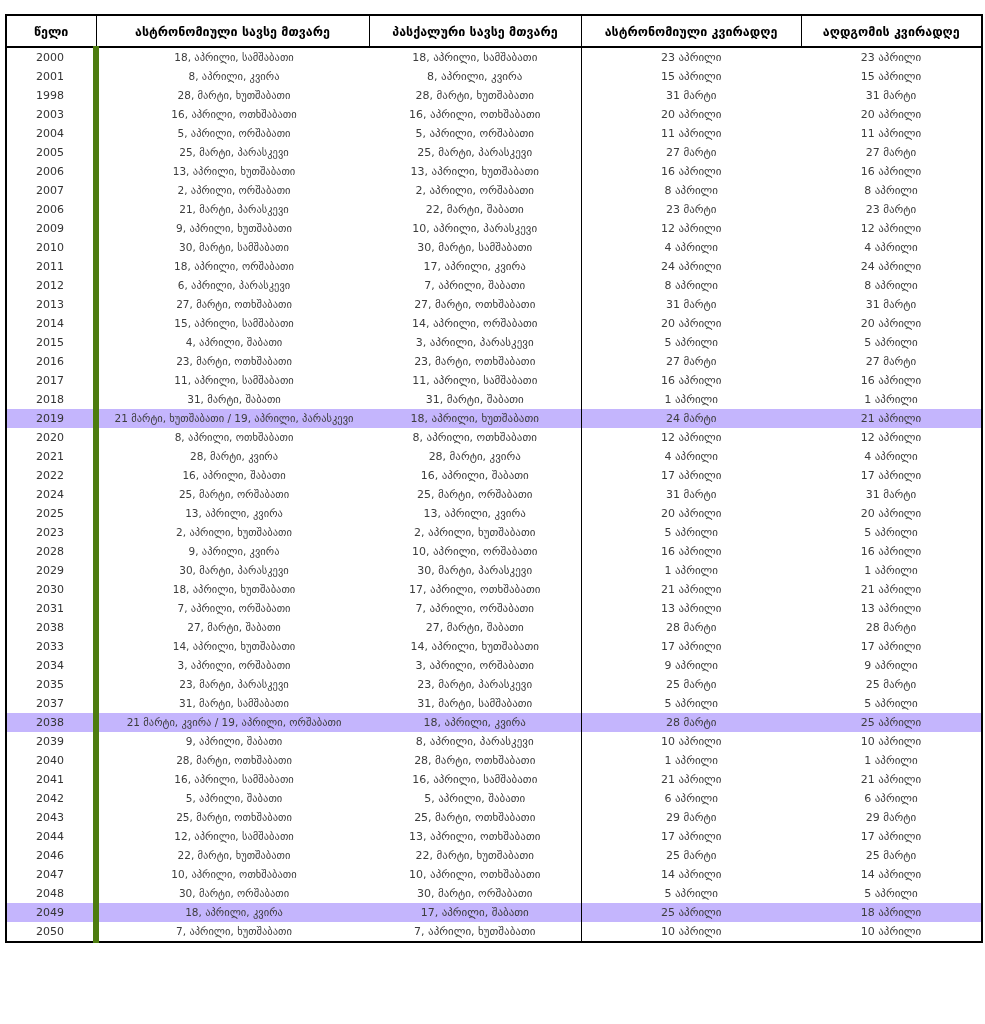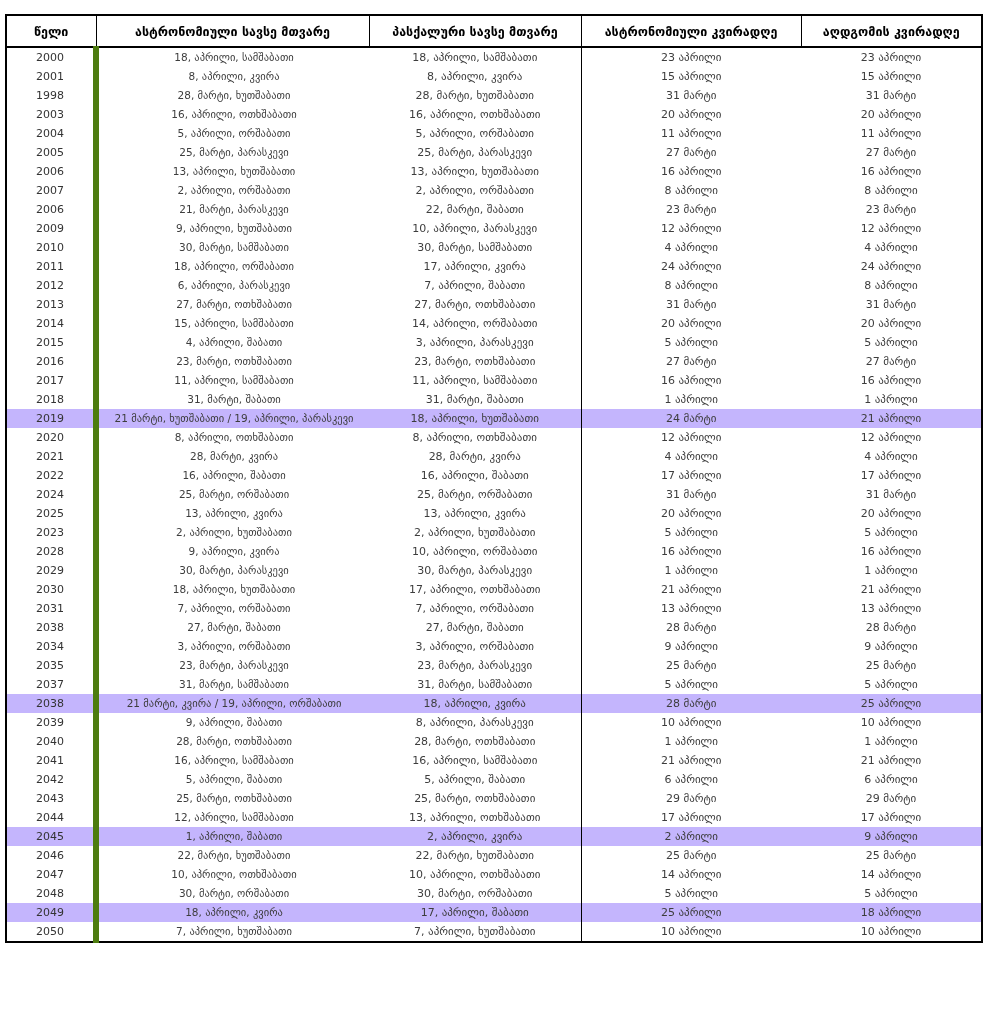--- a/index.html
+++ b/index.html
@@ -286,20 +286,27 @@
           <td>13 აპრილი</td>
         </tr>
         <tr>
           <td>2038</td>
           <td>27, მარტი, შაბათი</td>
           <td>27, მარტი, შაბათი</td>
           <td>28 მარტი</td>
           <td>28 მარტი</td>
         </tr>
         <tr>
+          <td>2033</td>
+          <td>14, აპრილი, ხუთშაბათი</td>
+          <td>14, აპრილი, ხუთშაბათი</td>
+          <td>17 აპრილი</td>
+          <td>17 აპრილი</td>
+        </tr>
+        <tr>
           <td>2034</td>
           <td>3, აპრილი, ორშაბათი</td>
           <td>3, აპრილი, ორშაბათი</td>
           <td>9 აპრილი</td>
           <td>9 აპრილი</td>
         </tr>
         <tr>
           <td>2035</td>
           <td>23, მარტი, პარასკევი</td>
           <td>23, მარტი, პარასკევი</td>
@@ -355,27 +362,20 @@
           <td>29 მარტი</td>
           <td>29 მარტი</td>
         </tr>
         <tr>
           <td>2044</td>
           <td>12, აპრილი, სამშაბათი</td>
           <td>13, აპრილი, ოთხშაბათი</td>
           <td>17 აპრილი</td>
           <td>17 აპრილი</td>
         </tr>
-        <tr class="hl">
-          <td>2045</td>
-          <td>1, აპრილი, შაბათი</td>
-          <td>2, აპრილი, კვირა</td>
-          <td>2 აპრილი</td>
-          <td>9 აპრილი</td>
-        </tr>
         <tr>
           <td>2046</td>
           <td>22, მარტი, ხუთშაბათი</td>
           <td>22, მარტი, ხუთშაბათი</td>
           <td>25 მარტი</td>
           <td>25 მარტი</td>
         </tr>
         <tr>
           <td>2047</td>
           <td>10, აპრილი, ოთხშაბათი</td>

